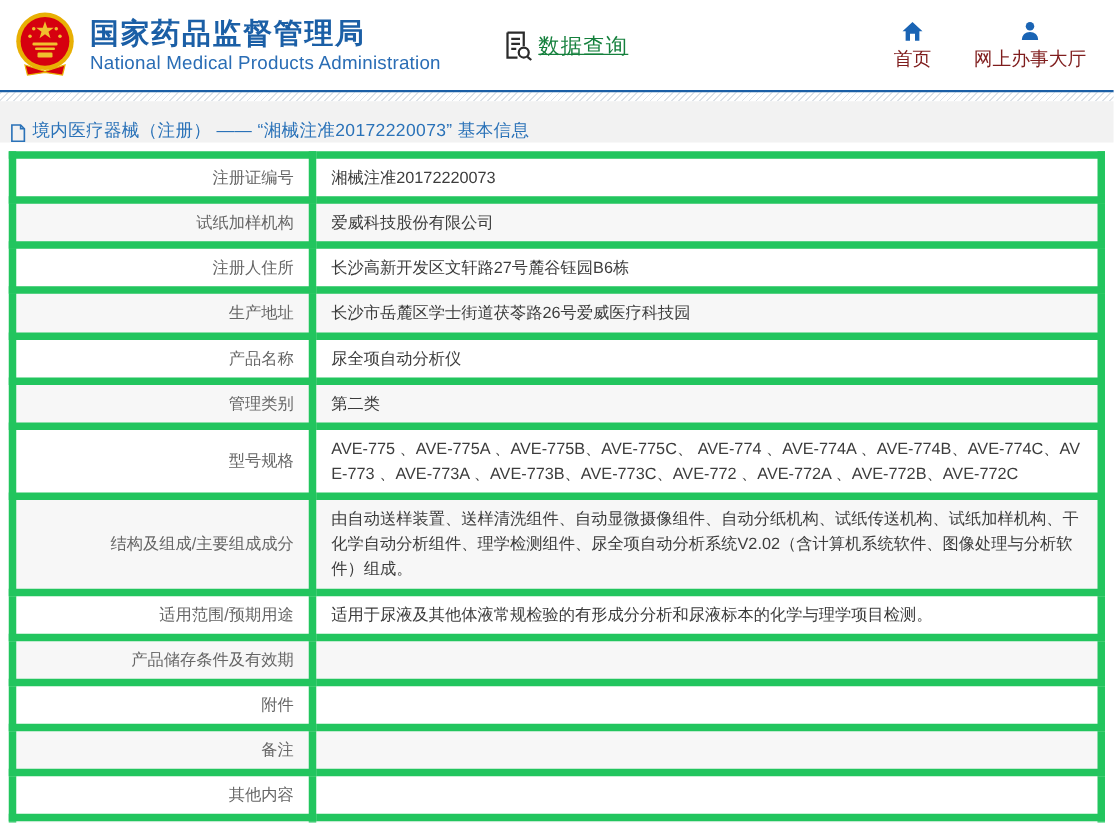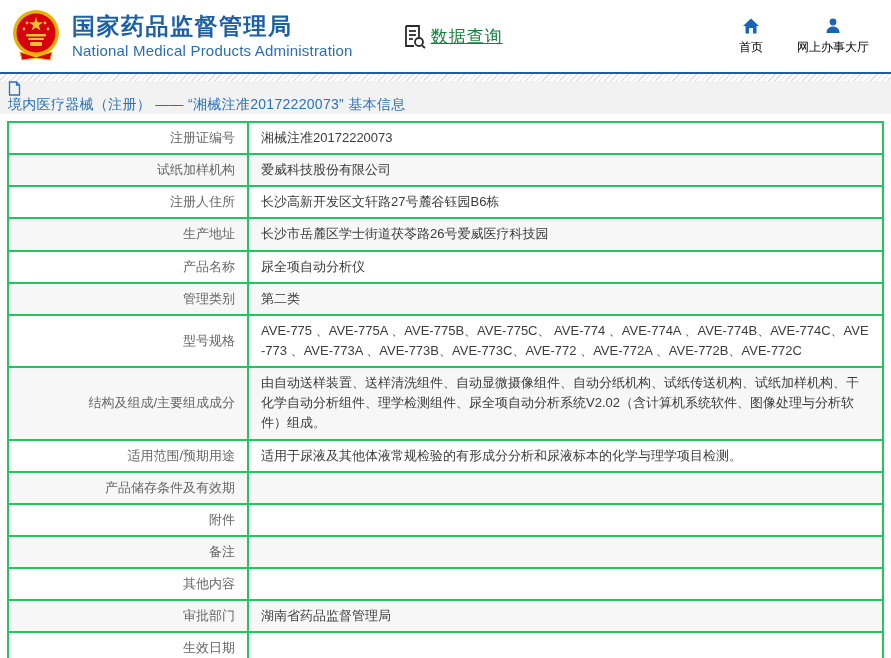--- a/index.html
+++ b/index.html
@@ -13,35 +13,35 @@
   .title-stack { margin-left:10px; }
   .site-title { color:#1b5fa6; font-size:23px; font-weight:bold; letter-spacing:1.5px; line-height:1.15; }
   .site-subtitle { color:#2a6db5; font-size:15px; margin-top:3px; letter-spacing:.2px; }
   .dataquery { display:flex; align-items:center; margin-left:30px; }
   .dataquery-icon { width:26px; height:26px; margin-right:4px; }
   .dataquery-label { font-size:17px; color:#15803d; letter-spacing:1px;text-decoration:underline; }
   .header-spacer { flex:1; }
   .top-nav { display:flex; gap:34px; }
   .top-nav-item { display:flex; flex-direction:column; align-items:center; cursor:pointer; }
   .top-nav-icon { width:18px; height:18px; margin-bottom:4px; }
-  .top-nav-label { font-size:12px; color:#000000; white-space:nowrap; }
+  .top-nav-label { font-size:15px; color:#7f1d1d; white-space:nowrap; }
 
   
   .blue-line { height:2px; background:#1b5fa6; }
   .hatch-band { height:7px; background:repeating-linear-gradient(135deg,#dde2e8 0px,#dde2e8 1px,#ffffff 1px,#ffffff 4px); }
 
   
-  .breadcrumb-bar { height:33px; background:#f2f2f2; display:flex; align-items:flex-start; padding-left:8px; margin-bottom:7px;flex-direction:column; }
+  .breadcrumb-bar { height:33px; background:#f2f2f2; display:flex; align-items:flex-end; padding-left:8px; margin-bottom:7px; }
   .breadcrumb-icon { width:13px; height:15px; margin-right:5px; flex:0 0 auto; }
   .breadcrumb-text { color:#2a72b8; font-size:14px; letter-spacing:.3px; }
 
   
   .table-wrap { padding:0 7px; }
   table.info-table { width:100%; border-collapse:collapse; font-size:13px; table-layout:fixed; }
-  .info-table td { border:2px solid #22c55e; padding:5px 12px; height:17px; line-height:1.55; vertical-align:middle; word-break:break-all; }
+  .info-table td { border:6px solid #22c55e; padding:5px 12px; height:17px; line-height:1.55; vertical-align:middle; word-break:break-all; }
   .info-table .label-cell { width:240px; text-align:right; color:#666; }
   .info-table .value-cell { color:#3c3c3c; text-align:left; }
   .info-table tr:nth-child(even) { background:#f7f7f7; }
 </style>
 </head>
 <body>
 
 <div class="header">
   <div class="logo-block">
     <svg class="emblem" viewBox="0 0 52 56">

